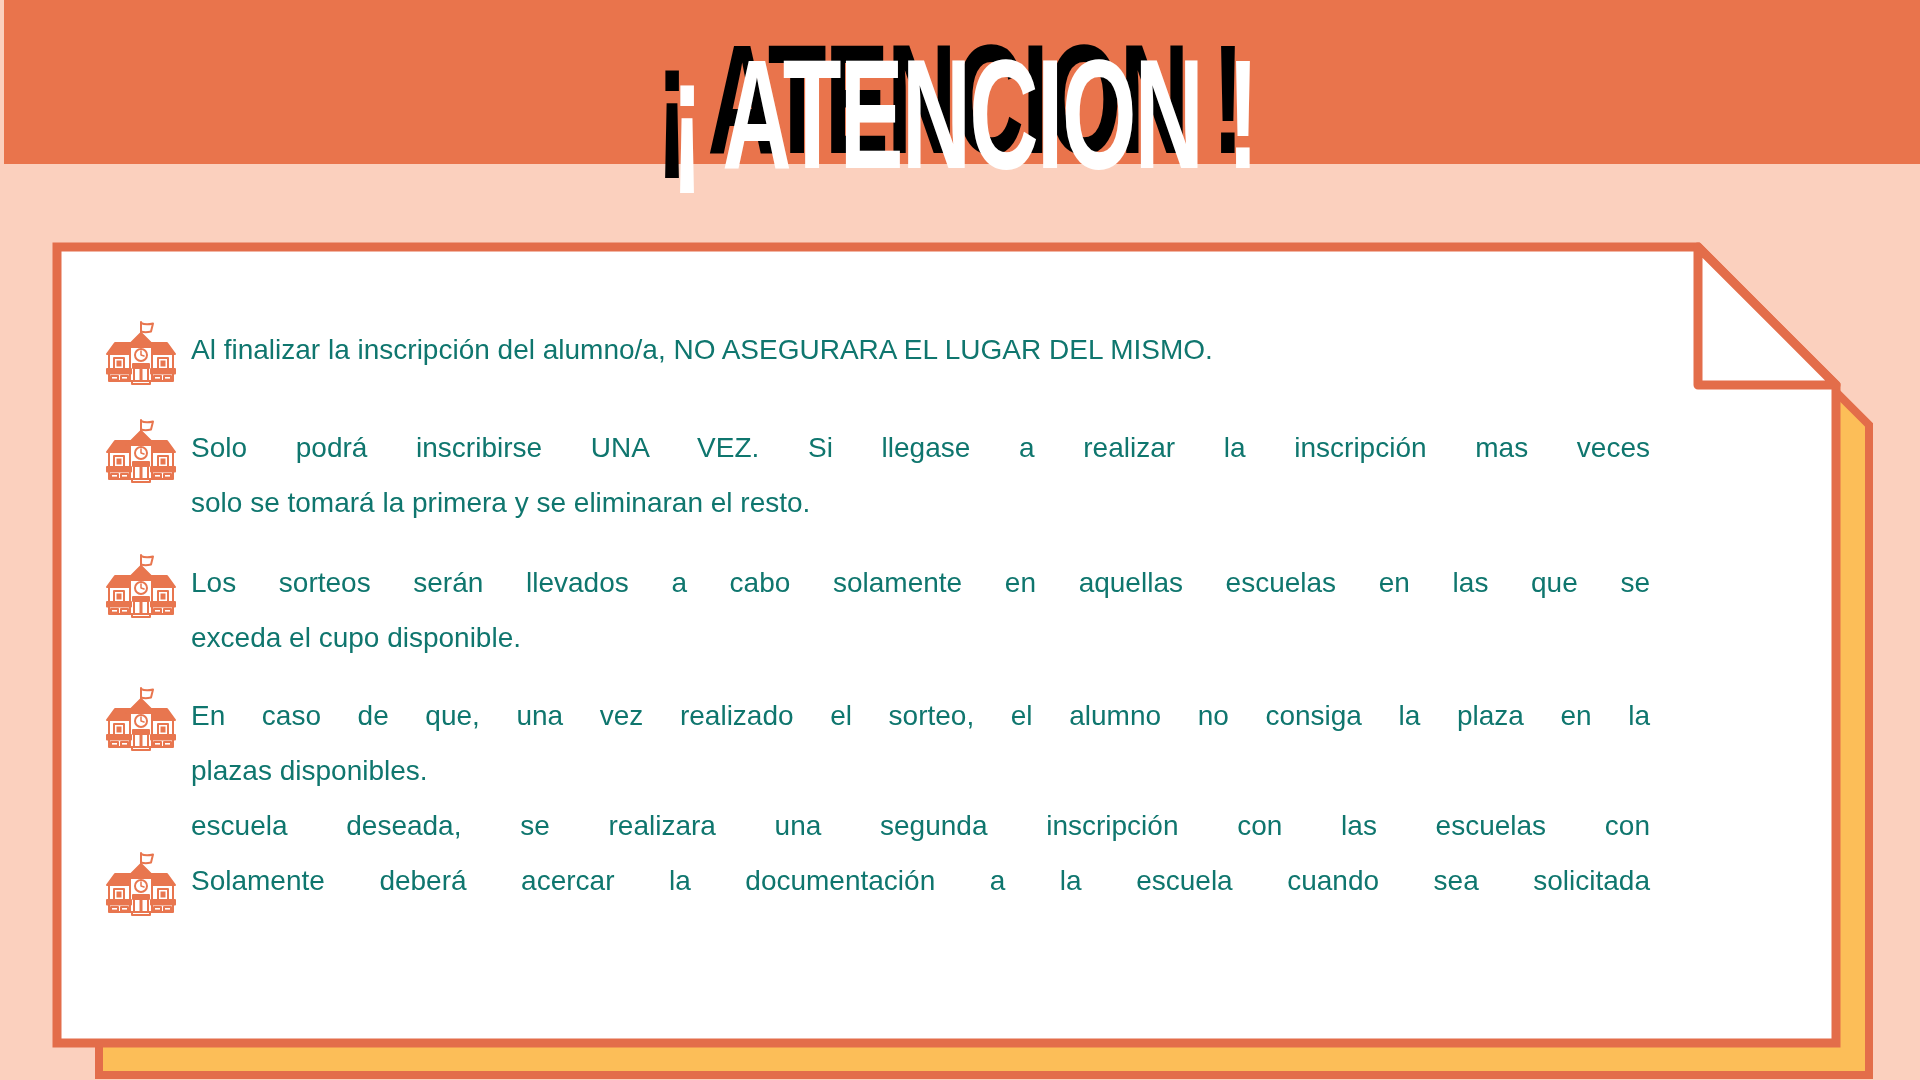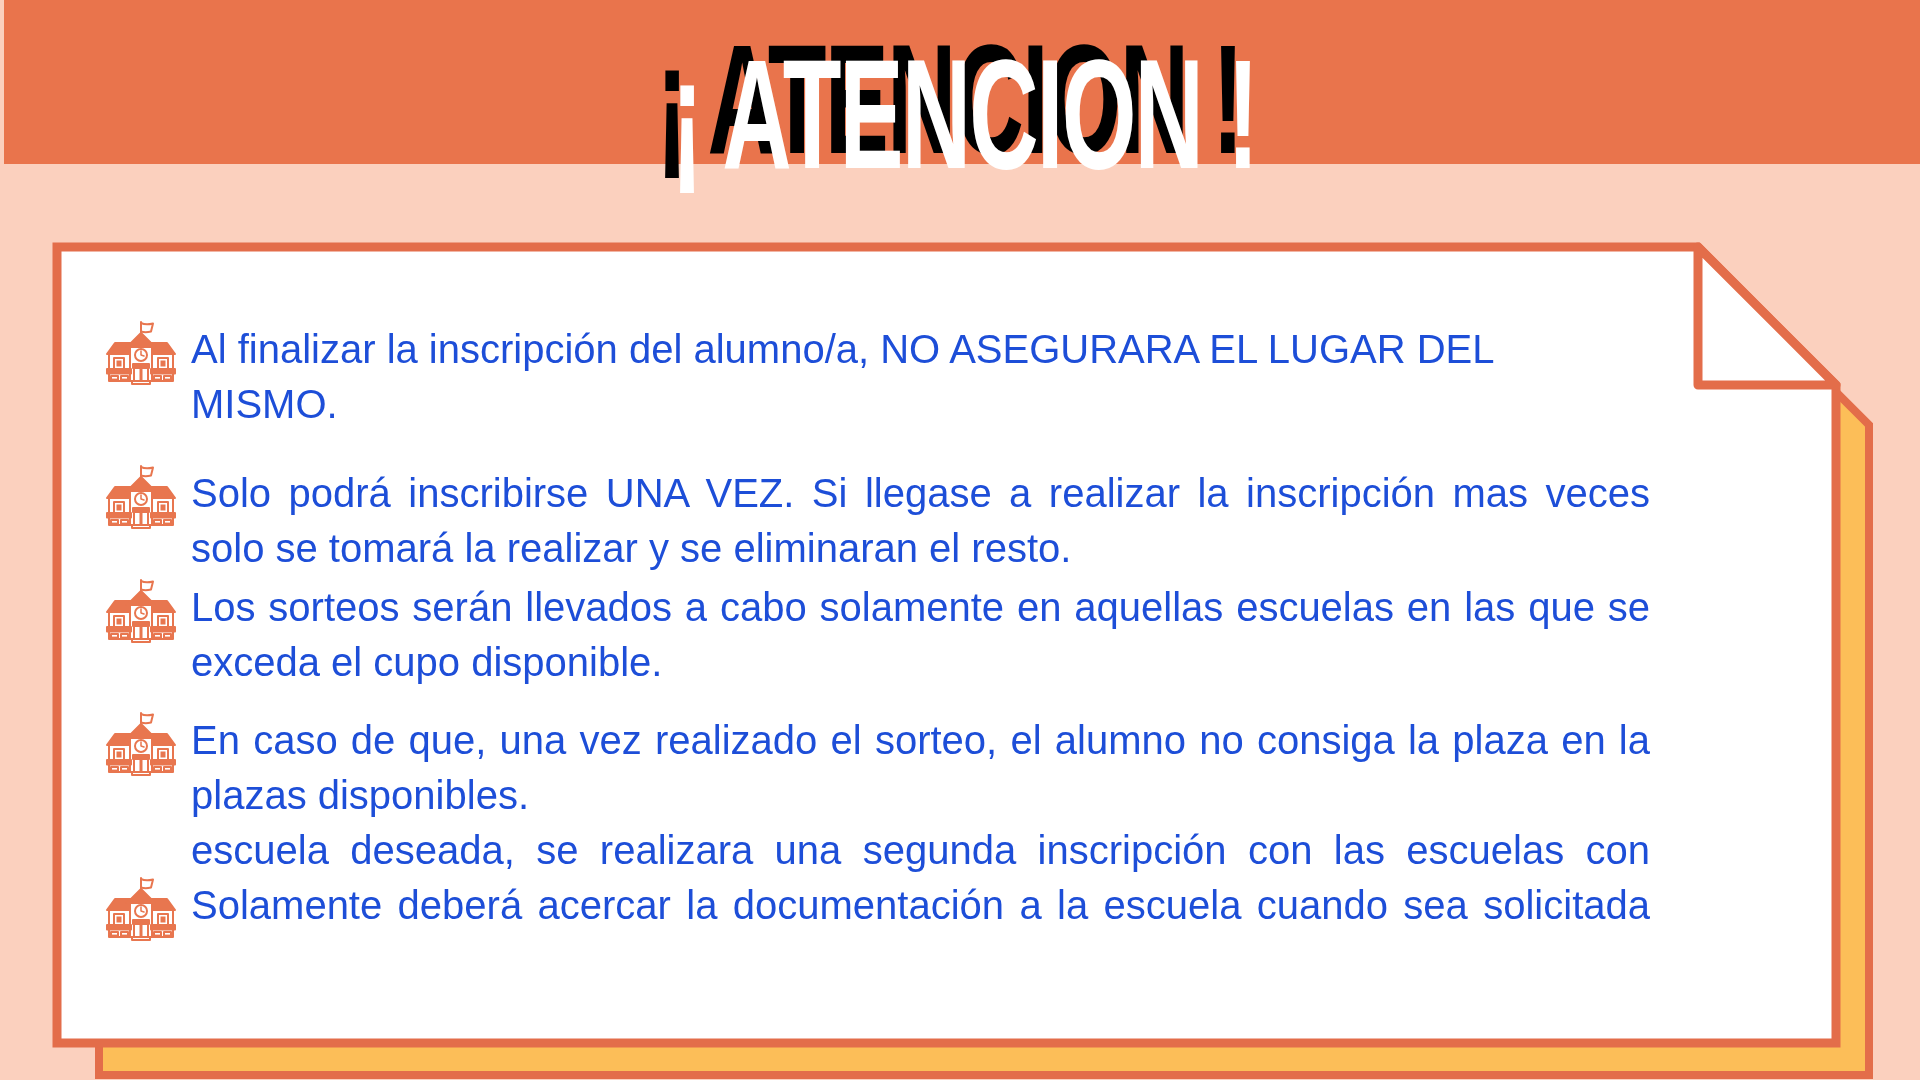--- a/index.html
+++ b/index.html
@@ -22,25 +22,25 @@
     transform:scaleX(0.62);transform-origin:50% 50%;
   }
   
   .backdrop{position:absolute;top:0;left:0;width:1920px;height:1080px}
   
   .content{
     position:absolute;left:105px;top:322px;width:1545px;
   }
   .bullet{display:flex;gap:14px;align-items:flex-start}
   .bullet:nth-child(2){margin-top:34px}
-  .bullet:nth-child(3){margin-top:4px}
+  .bullet:nth-child(3){margin-top:25px}
   .bullet:nth-child(4){margin-top:23px}
   .bullet:nth-child(5){}
   .bicon{flex:0 0 72px;width:72px;height:66px;margin-top:-2px}
-  .btext{flex:1;font-size:40px;line-height:55px;color:#1d4ed8}
+  .btext{flex:1;font-size:28px;line-height:55px;color:#0f766e}
   .line{display:block}
   .line.just{text-align:justify;text-align-last:justify;-moz-text-align-last:justify}
   .line.last{text-align:left}
 </style>
 </head>
 <body>
 
 <svg class="backdrop" viewBox="0 0 1920 1080" width="1920" height="1080" aria-hidden="true">
   <path d="M99 290 H1734 L1869 425 V1075 H99 Z" fill="#FCBE58" stroke="#E36D4A" stroke-width="8"></path>
   <path d="M57 247 H1698 L1836 385 V1043 H57 Z" fill="#FFFFFF" stroke="#E36D4A" stroke-width="9"></path>
@@ -134,21 +134,21 @@
         <rect x="59" y="58.6" width="7" height="2.4" fill="#E8764F" stroke="none"></rect>
 
         <rect x="28" y="44" width="16" height="4" fill="#E8764F"></rect>
         <rect x="29" y="48" width="6.5" height="13" fill="#FFFFFF"></rect>
         <rect x="36.5" y="48" width="6.5" height="13" fill="#FFFFFF"></rect>
         <path d="M27 61 h18 v3 h-18 z" fill="#FFFFFF"></path>
       </g>
     </svg>
     <div class="btext">
         <div class="line just">Solo podrá inscribirse UNA VEZ. Si llegase a realizar la inscripción mas veces</div>
-        <div class="line last">solo se tomará la realizar y se eliminaran el resto.</div>
+        <div class="line last">solo se tomará la primera y se eliminaran el resto.</div>
       </div>
   </div>
 
   <div class="bullet">
     <svg class="bicon" viewBox="0 0 72 66" aria-hidden="true">
       <g stroke="#E8764F" stroke-width="2" stroke-linejoin="round" stroke-linecap="round" fill="none">
 
         <path d="M36 14 V2"></path>
         <path d="M36 3 c4 2 8 1.5 12 0.5 l-2 8 c-4 1 -7 1 -10 0 z" fill="#FFFFFF"></path>
 

